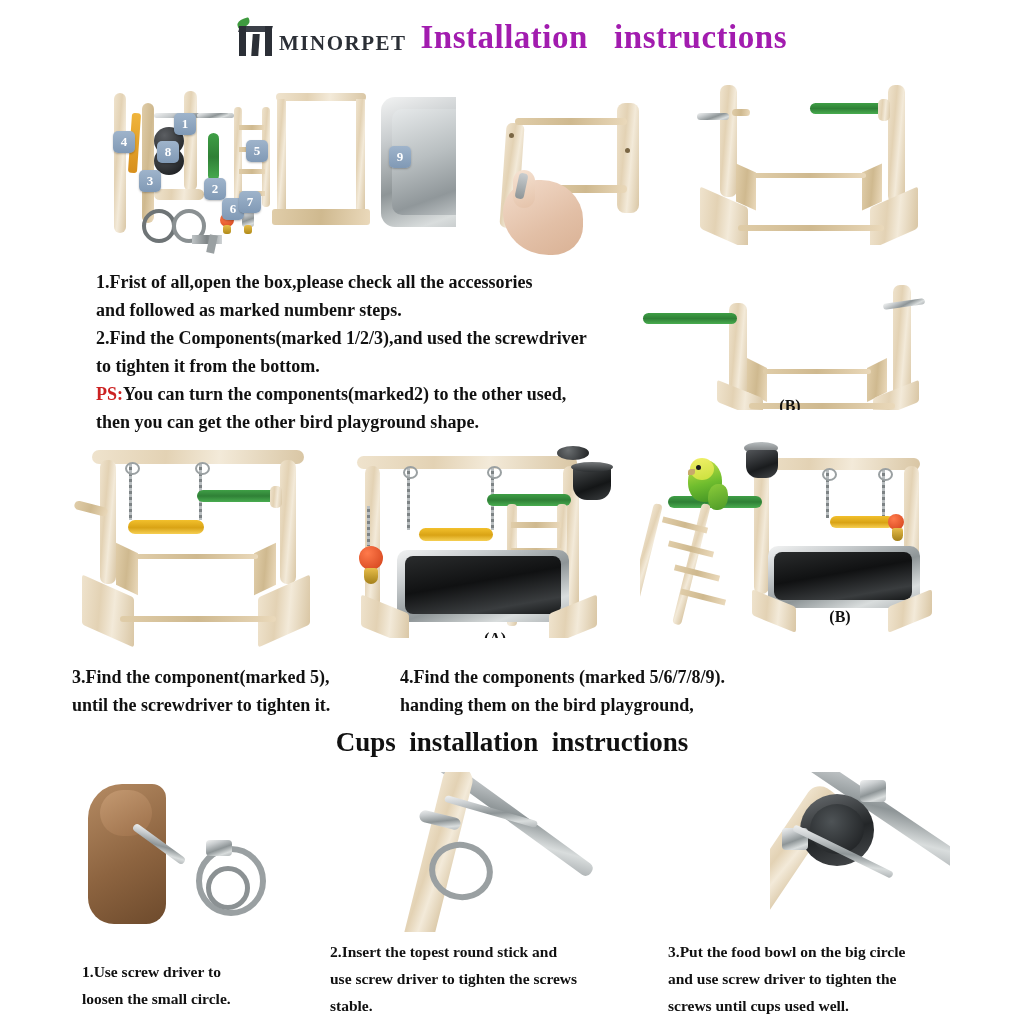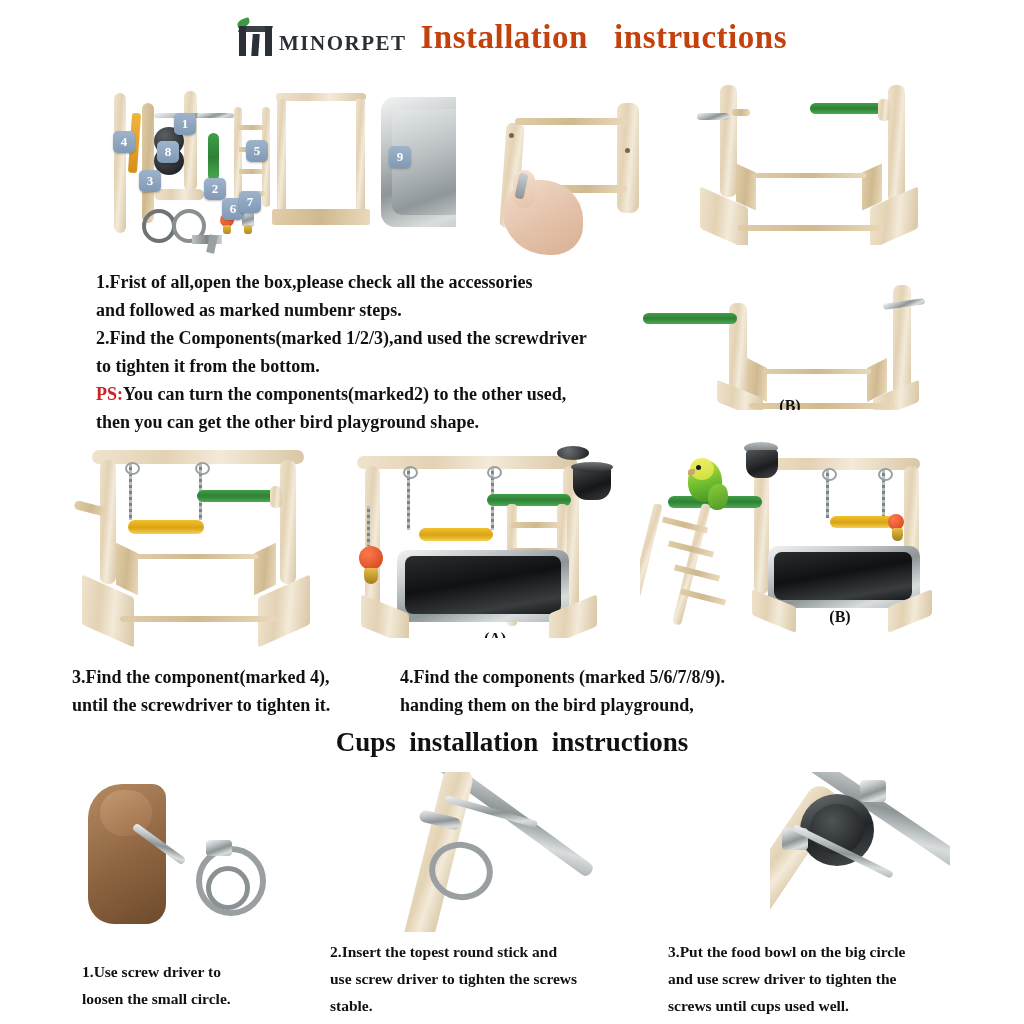--- a/index.html
+++ b/index.html
@@ -32,21 +32,21 @@
   }
   .logo-leaf{
     position:absolute;left:0px;top:1px;width:13px;height:8px;
     background:#3f9a3f;border-radius:60% 10% 60% 10%;transform:rotate(-18deg);
   }
   .logo-word{
     font-weight:bold;font-size:21px;letter-spacing:1.5px;color:#2b2f36;
     line-height:1;padding-bottom:2px;
   }
   .header-title{
-    font-size:33px;font-weight:bold;color:#c2410c;letter-spacing:.5px;
+    font-size:33px;font-weight:bold;color:#a21caf;letter-spacing:.5px;
     white-space:pre;
   }
 
   
   .photo{position:absolute;overflow:hidden;background:#fff;}
   .cap{
     position:absolute;font-weight:bold;font-size:16px;color:#111;text-align:center;
   }
 
   
@@ -320,21 +320,21 @@
     <div style="position:absolute;left:40px;top:156px;width:46px;height:6px;transform:rotate(14deg);" class="wood-d"></div>
 
     <div style="position:absolute;left:128px;top:108px;width:152px;height:62px;border-radius:10px;" class="steel"></div>
     <div style="position:absolute;left:134px;top:114px;width:138px;height:48px;border-radius:8px;" class="dark-tray"></div>
     <div style="position:absolute;left:112px;top:160px;width:44px;height:26px;transform:skewY(22deg);border-radius:3px;" class="wood"></div>
     <div style="position:absolute;left:248px;top:160px;width:44px;height:26px;transform:skewY(-22deg);border-radius:3px;" class="wood"></div>
     <div class="cap" style="left:140px;top:170px;width:120px;">(B)</div>
   </div>
 
   <div class="steps" style="left:72px;top:663px;width:330px;">
-    <div class="stepline">3.Find the component(marked 4),</div>
+    <div class="stepline">3.Find the component(marked 5),</div>
     <div class="stepline">until the screwdriver to tighten it.</div>
   </div>
   <div class="steps" style="left:400px;top:663px;width:400px;">
     <div class="stepline">4.Find the components (marked 5/6/7/8/9).</div>
     <div class="stepline">handing them on the bird playground,</div>
   </div>
 
   <div class="section-title" style="left:0;top:727px;">Cups  installation  instructions</div>
 
   <div class="photo" style="left:88px;top:778px;width:245px;height:155px;">

